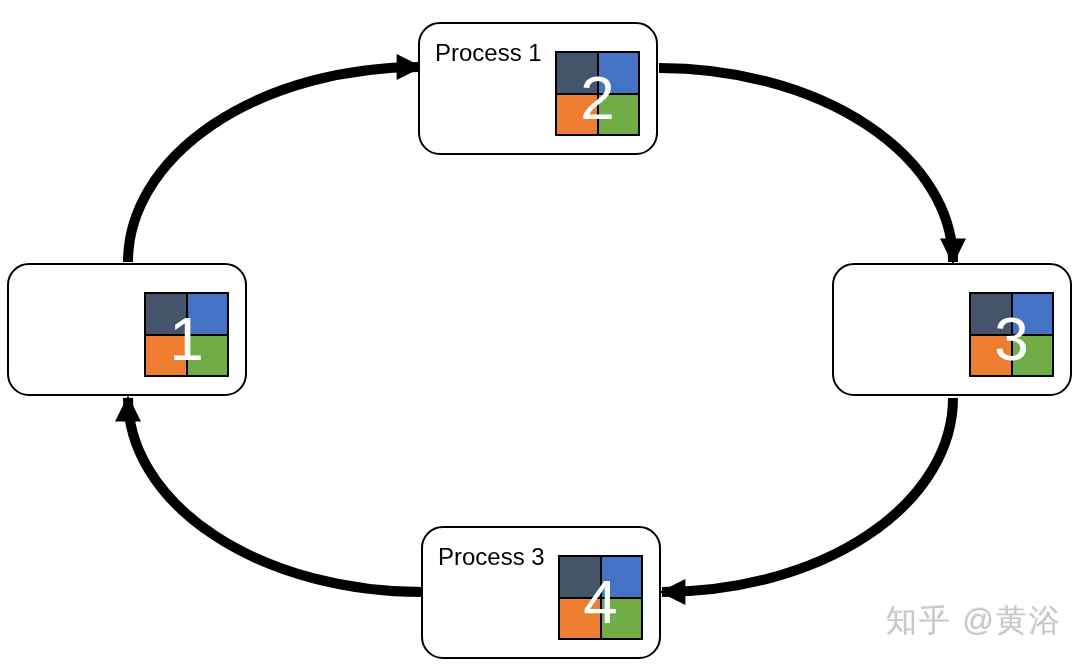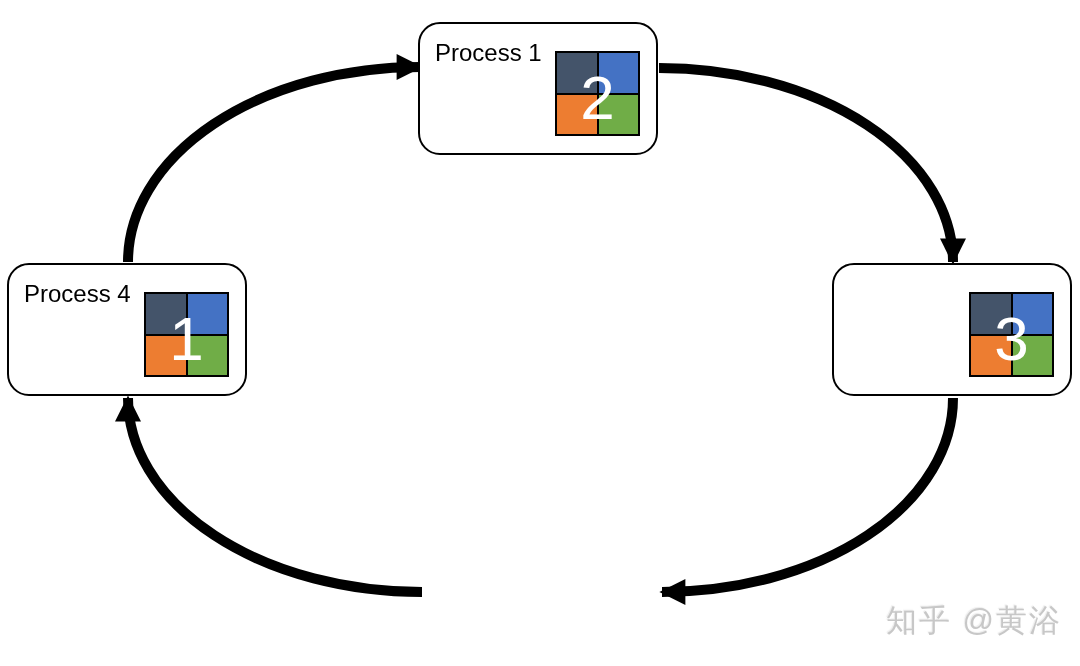--- a/index.html
+++ b/index.html
@@ -110,23 +110,32 @@
   <div class="node node-p2">
     <div class="quad">
       <div class="q q-tl"></div>
       <div class="q q-tr"></div>
       <div class="q q-bl"></div>
       <div class="q q-br"></div>
       <span class="chunk-num">3</span>
     </div>
   </div>
 
+  <div class="node node-p3">
+    <span class="node-label">Process 3</span>
+    <div class="quad">
+      <div class="q q-tl"></div>
+      <div class="q q-tr"></div>
+      <div class="q q-bl"></div>
+      <div class="q q-br"></div>
+      <span class="chunk-num">4</span>
+    </div>
+  </div>
 
   <div class="node node-p4">
-    <span class="node-label">Process 4</span>
     <div class="quad">
       <div class="q q-tl"></div>
       <div class="q q-tr"></div>
       <div class="q q-bl"></div>
       <div class="q q-br"></div>
       <span class="chunk-num">1</span>
     </div>
   </div>
 
   <div class="watermark">知乎 @黄浴</div>

